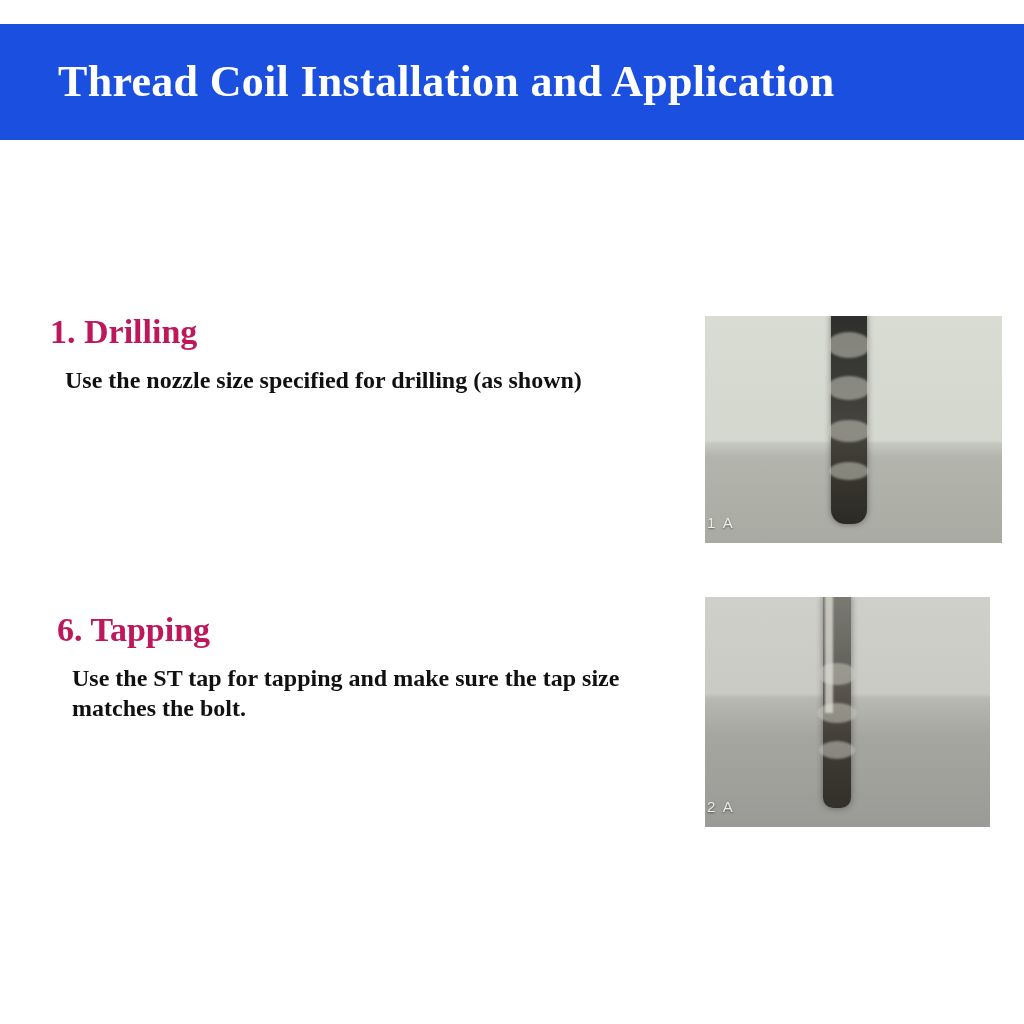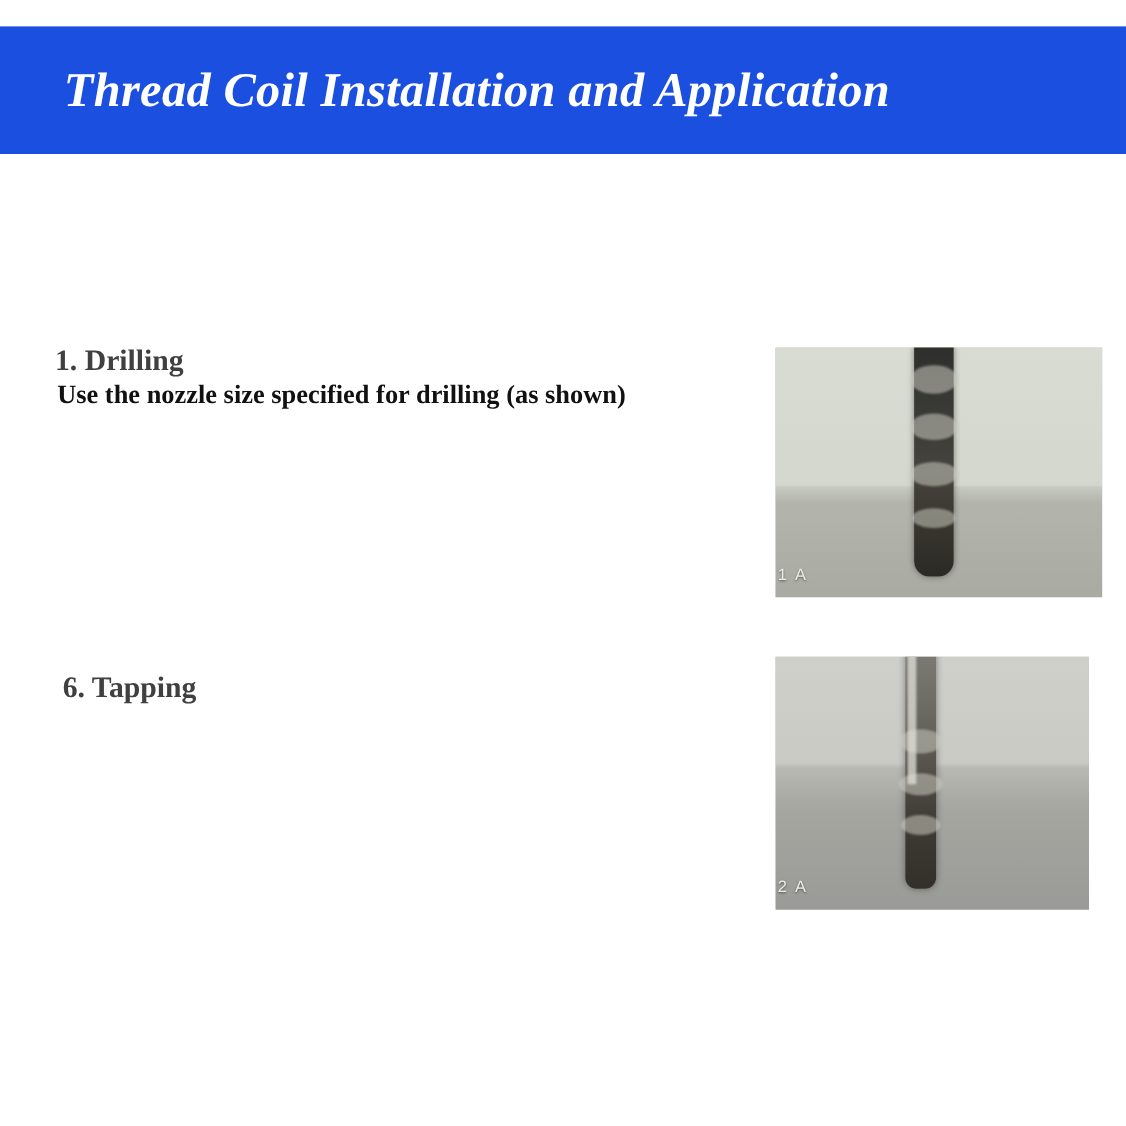--- a/index.html
+++ b/index.html
@@ -22,52 +22,51 @@
   
   .header-band {
     position: absolute;
     left: 0;
     top: 24px;
     width: 1024px;
     height: 116px;
     background: #1a4fe0;
     display: flex;
     align-items: center;
-    font-style: italic;
   }
   .header-title {
     color: #ffffff;
     font-family: "Liberation Serif", serif;
     font-weight: bold;
     font-size: 44px;
     letter-spacing: 0.3px;
     margin-left: 58px;
     line-height: 1.1;
     white-space: nowrap;
   }
   .step-text {
     position: absolute;
     left: 50px;
     width: 640px;
   }
   .step-heading {
-    color: #404040;
+    color: #be185d;
     font-family: "Liberation Serif", serif;
     font-weight: bold;
-    font-size: 27px;
+    font-size: 34px;
     margin: 0 0 2px 0;
     line-height: 1.15;
   }
   .step-body {
     color: #111111;
     font-family: "Liberation Serif", serif;
     font-weight: bold;
     font-size: 24px;
     line-height: 1.24;
-    margin: 2px;
+    margin: 15px;
   }
   #step1-text { top: 312px; }
   #step2-text { top: 610px; left: 57px; }
 
   
   .photo {
     position: absolute;
     overflow: hidden;
     background: #b9b9b4;
   }
@@ -195,20 +194,21 @@
       <div class="flute" style="left:-4px; top:18px; width:44px; height:26px;"></div>
       <div class="flute" style="left:-4px; top:62px; width:44px; height:24px;"></div>
       <div class="flute" style="left:-4px; top:106px; width:44px; height:22px;"></div>
       <div class="flute" style="left:-2px; top:148px; width:40px; height:18px;"></div>
     </div>
     <div class="photo-label">1 A</div>
   </div>
 
   <div class="step-text" id="step2-text">
     <p class="step-heading">6. Tapping</p>
+    <p class="step-body">Use the ST tap for tapping and make sure the tap size matches the bolt.</p>
   </div>
 
   <div class="photo" id="photo2">
     <div class="photo-bg"></div>
     <div class="bit2">
       <div class="flute" style="left:-6px; top:70px; width:40px; height:22px;"></div>
       <div class="flute" style="left:-6px; top:110px; width:40px; height:20px;"></div>
       <div class="flute" style="left:-4px; top:148px; width:36px; height:18px;"></div>
     </div>
     <div class="bit2-light"></div>

